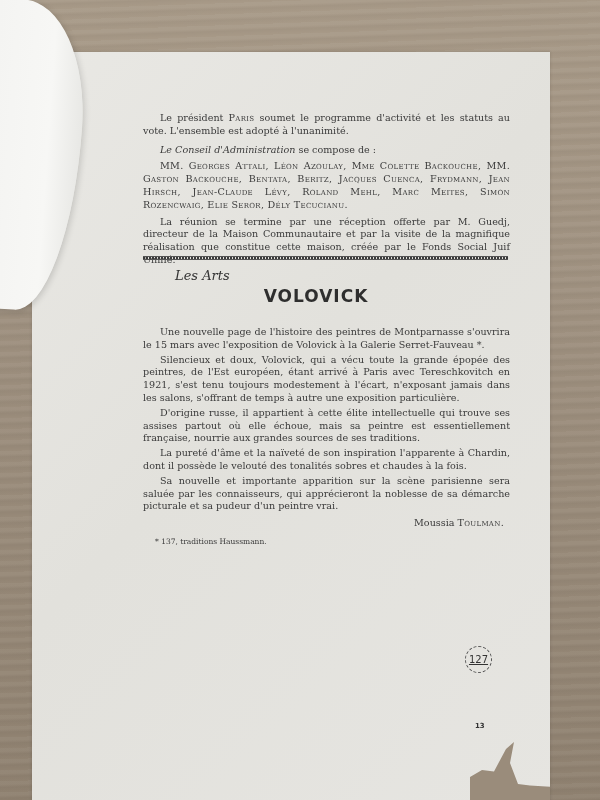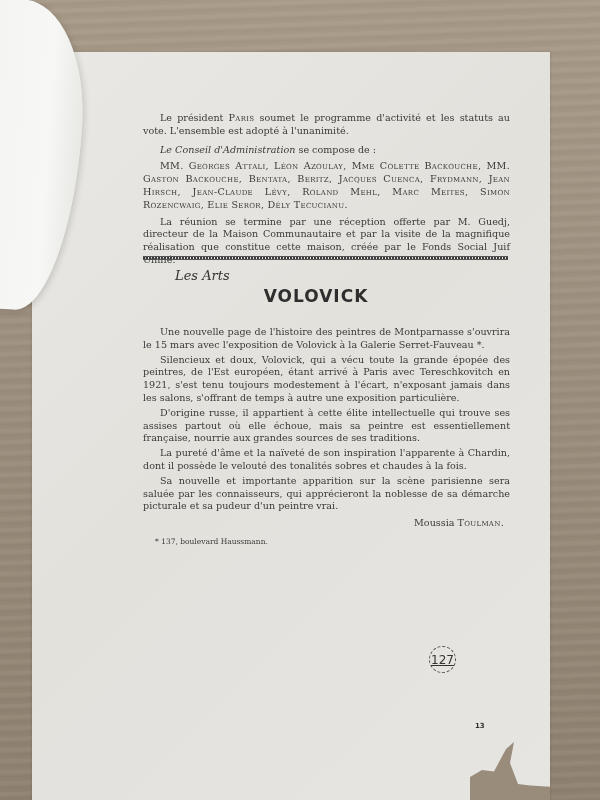--- a/index.html
+++ b/index.html
@@ -51,23 +51,23 @@
     position:absolute; left:12px; width:600px; top:286px;
     text-align:center; font-family:"DejaVu Sans", sans-serif;
     font-weight:bold; font-size:17px; letter-spacing:1px; color:#2e2e2e;
     padding-left:8px; box-sizing:border-box;
   }
   .signature {
     text-align:right; margin:0 0 6px 0; padding-right:6px;
   }
   .footnote { font-size:7.5px; margin-left:12px; }
   .page-number {
-    position:absolute; left:429px; top:646px; width:25px; height:25px;
+    position:absolute; left:465px; top:646px; width:25px; height:25px;
     border:1px dashed #555; border-radius:50%;
-    font-family:"DejaVu Sans", sans-serif; font-size:12px; color:#333;
+    font-family:"DejaVu Sans", sans-serif; font-size:10px; color:#333;
     display:flex; align-items:center; justify-content:center;text-decoration:underline;
   }
   .sheet-mark {
     position:absolute; left:475px; top:722px;
     font-family:"DejaVu Sans", sans-serif; font-size:7px; font-weight:bold; color:#333;
   }
 </style>
 </head>
 <body>
 
@@ -95,17 +95,17 @@
 
 <div class="text-block" style="top:326px;">
   <p>Une nouvelle page de l'histoire des peintres de Montparnasse s'ouvrira le 15 mars avec l'exposition de Volovick à la Galerie Serret-Fauveau *.</p>
   <p style="margin-top:-2px;">Silencieux et doux, Volovick, qui a vécu toute la grande épopée des peintres, de l'Est européen, étant arrivé à Paris avec Tereschkovitch en 1921, s'est tenu toujours modestement à l'écart, n'exposant jamais dans les salons, s'offrant de temps à autre une exposition particulière.</p>
   <p style="margin-top:-2px;">D'origine russe, il appartient à cette élite intellectuelle qui trouve ses assises partout où elle échoue, mais sa peintre est essentiellement française, nourrie aux grandes sources de ses traditions.</p>
   <p style="margin-top:-2px;">La pureté d'âme et la naïveté de son inspiration l'apparente à Chardin, dont il possède le velouté des tonalités sobres et chaudes à la fois.</p>
   <p style="margin-top:-2px;">Sa nouvelle et importante apparition sur la scène parisienne sera saluée par les connaisseurs, qui apprécieront la noblesse de sa démarche picturale et sa pudeur d'un peintre vrai.</p>
   <div class="signature">
     <span>Moussia </span><span class="sc">Toulman.</span>
   </div>
-  <div class="footnote">* 137, boulevard Haussmann.</div>
+  <div class="footnote">* 137, traditions Haussmann.</div>
 </div>
 
 <div class="page-number">127</div>
 <div class="sheet-mark">13</div>
 
 </body></html>

